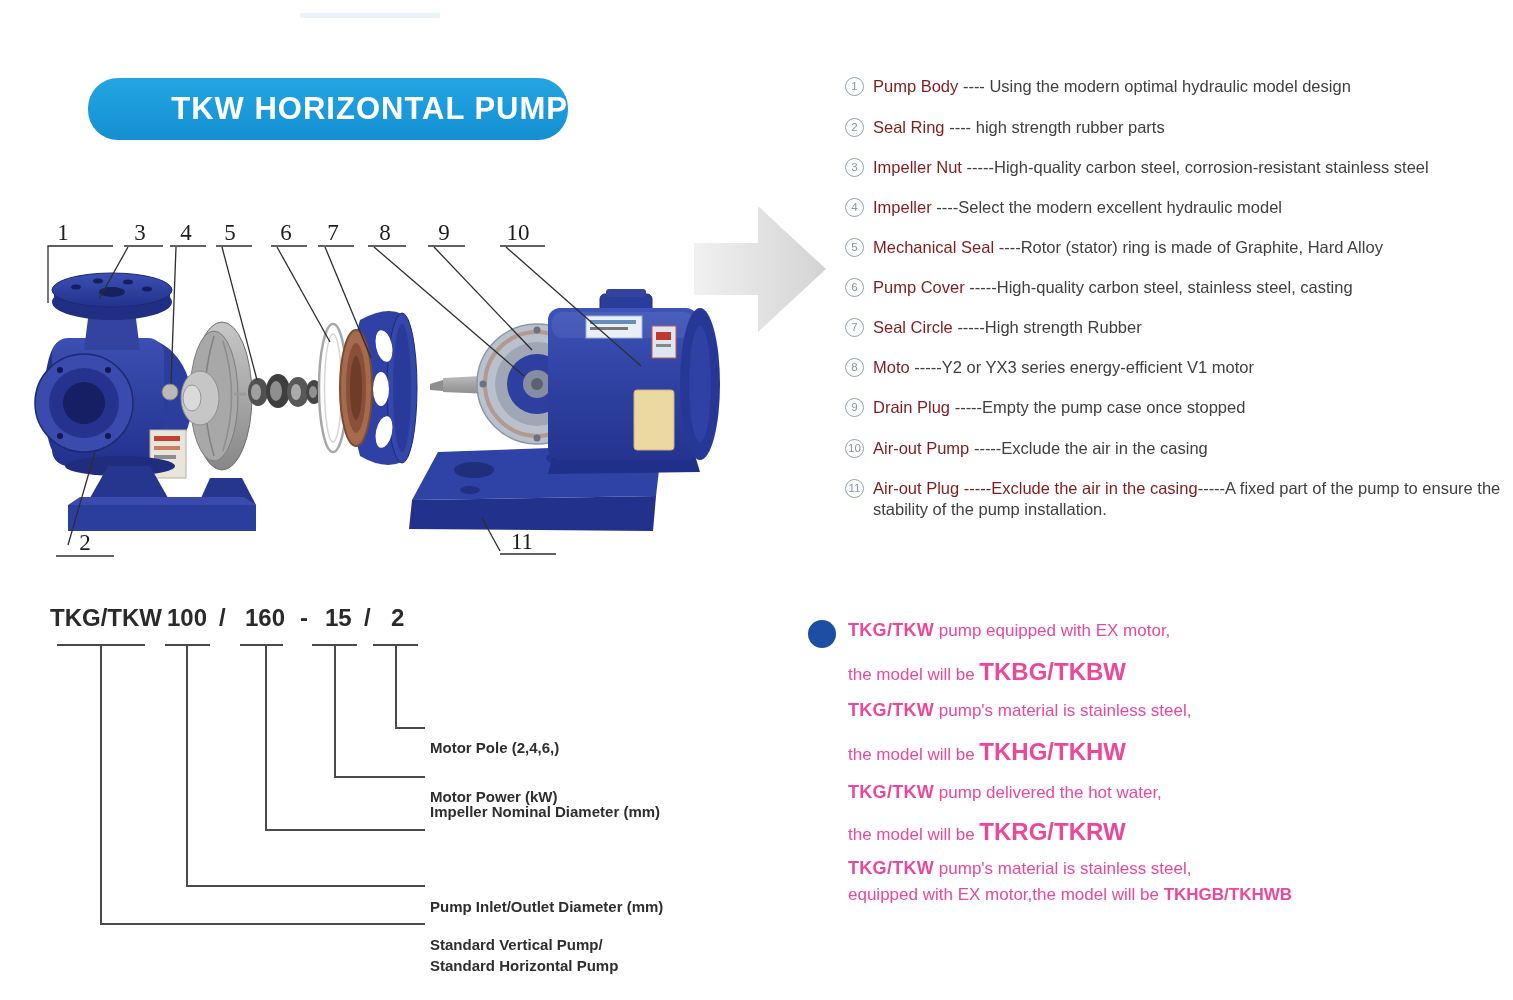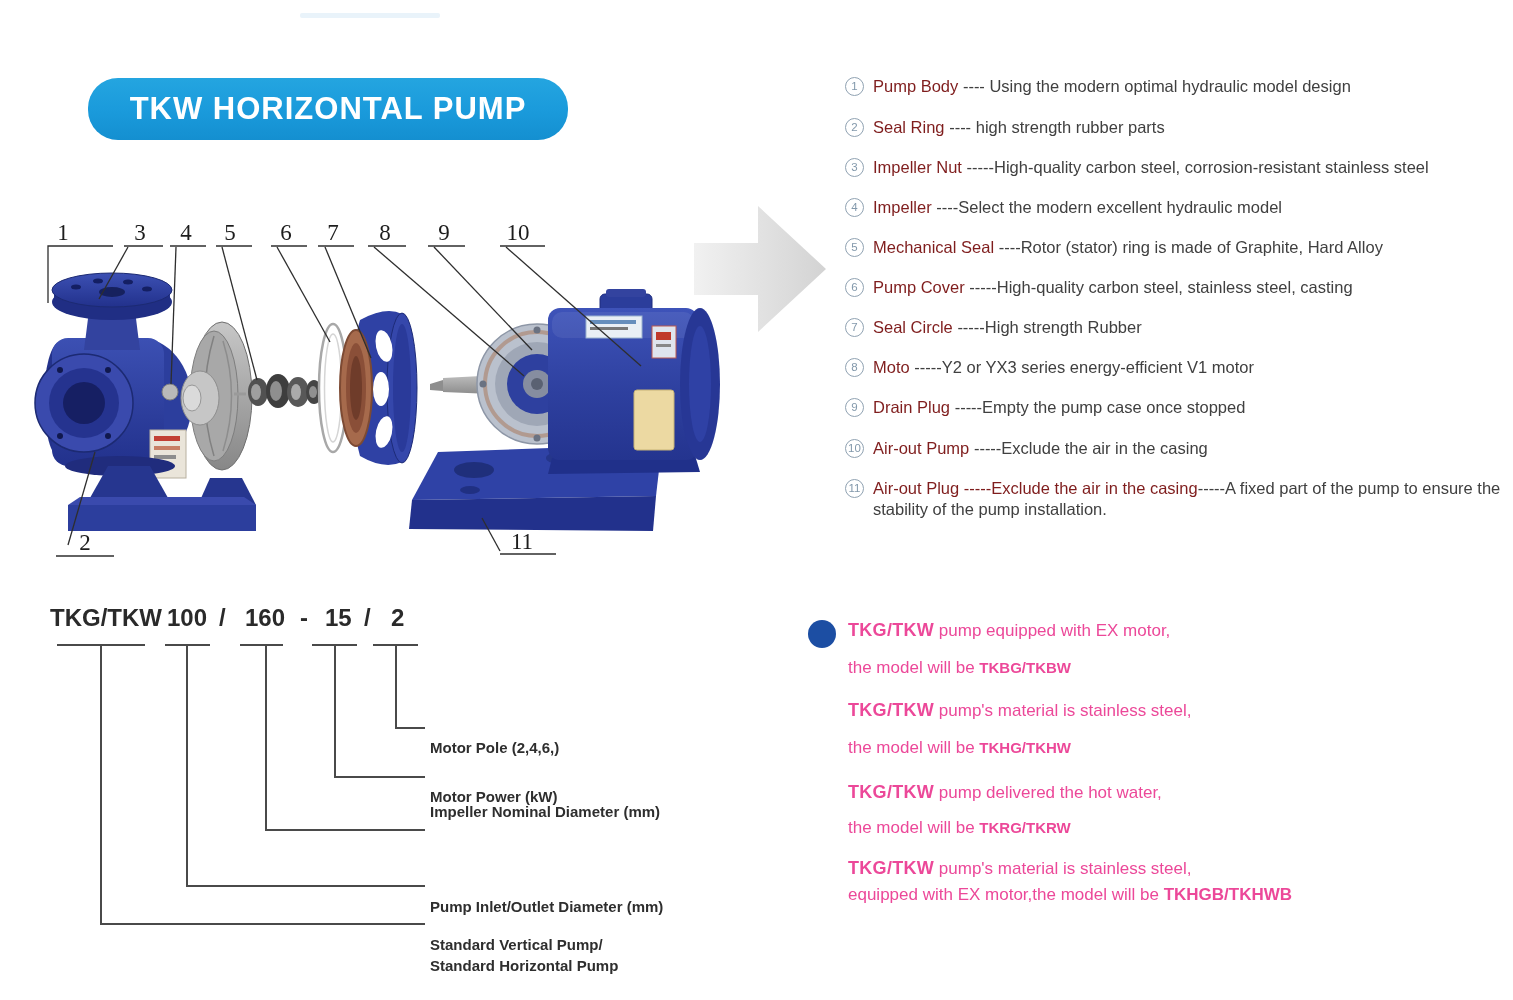--- a/index.html
+++ b/index.html
@@ -3,42 +3,42 @@
 <meta charset="utf-8">
 <style>
   * { margin:0; padding:0; box-sizing:border-box; }
   body { background:#ffffff; font-family:"Liberation Sans","DejaVu Sans",sans-serif; }
   .page { position:relative; width:1513px; height:1000px; background:#ffffff; overflow:hidden; }
 
   .top-accent { position:absolute; left:300px; top:13px; width:140px; height:5px; background:#e9f3fa; border-radius:2px; }
 
   .title-banner { position:absolute; left:88px; top:78px; width:480px; height:62px;
     background:linear-gradient(180deg,#24a5e0 0%,#1a9adb 55%,#148fd0 100%);
-    border-radius:30px; display:flex; align-items:center; justify-content:center; }
+    border-radius:30px; display:flex; align-items:center; justify-content:flex-end; }
   .title-banner span { color:#ffffff; font-size:31px; font-weight:bold; letter-spacing:1px; }
 
   .art-svg { position:absolute; left:0; top:0; width:1513px; height:1000px; pointer-events:none; }
 
   
   .legend { position:absolute; left:845px; top:0; width:660px; }
   .lg-row { position:absolute; left:0; display:flex; align-items:flex-start; gap:9px; width:660px;
     font-size:16.5px; color:#3a3a3a; line-height:21px; }
   .lg-num { flex:0 0 auto; width:19px; height:19px; margin-top:1px; border:1.4px solid #90a2b2; border-radius:50%;
     color:#8298ab; font-size:11.5px; display:inline-flex; align-items:center; justify-content:center; }
   .lg-name { color:#7f1d1d; }
   .lg-desc { color:#404040; }
 
   
   .mc-seg { position:absolute; top:604px; font-size:24px; font-weight:bold; color:#2a2a2a; }
   .callout { position:absolute; left:430px; font-size:15px; font-weight:bold; color:#2e2e2e; white-space:nowrap;margin-top:20px; }
 
   
   .note-line { position:absolute; left:848px; font-size:17px; color:#ec4899; white-space:nowrap; }
   .note-brand { font-size:18px; font-weight:600; letter-spacing:0.3px; }
-  .note-model { font-size:15px; font-weight:bold; }
+  .note-model { font-size:24px; font-weight:bold; }
   .note-model-big { font-size:17px; font-weight:bold; }
   .note-bullet { position:absolute; left:808px; top:620px; width:28px; height:28px; border-radius:50%;
     background:#1c4ea3; }
 </style>
 </head>
 <body>
 
 <div class="page">
 
   <div class="top-accent"></div>

